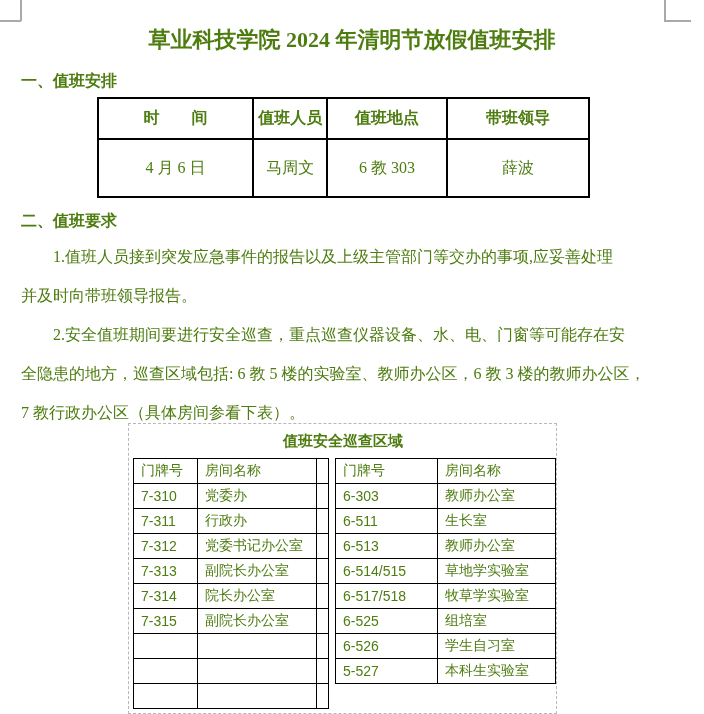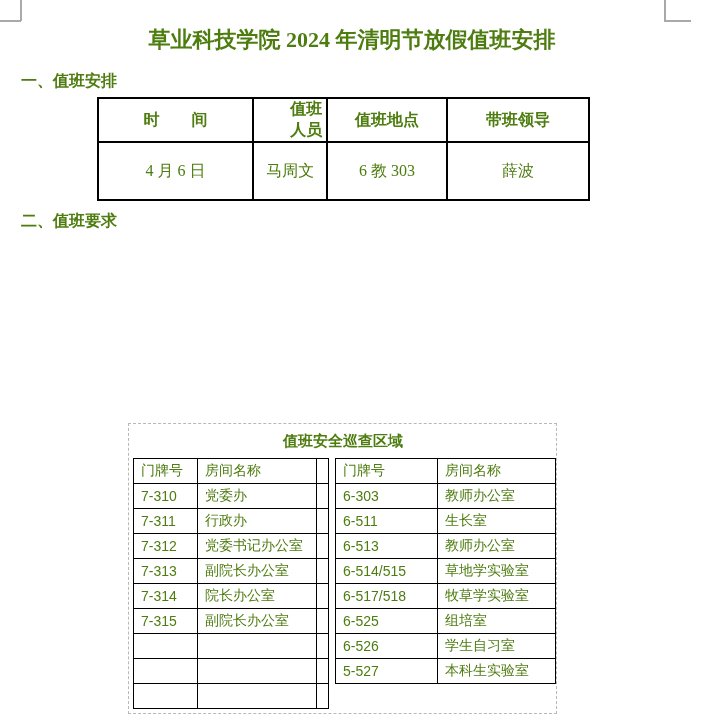--- a/index.html
+++ b/index.html
@@ -50,21 +50,21 @@
   table.duty th, table.duty td {
     border: 2px solid #000;
     text-align: center;
     vertical-align: middle;
     font-size: 16px;
     overflow: hidden;
   }
   table.duty th { font-weight: bold; height: 41px; }
   table.duty td { font-weight: normal; height: 58px; }
   .c-time { width: 144px; }
-  .c-person { width: 69px; padding-left: 32px; }
+  .c-person { width: 69px; }
   .c-place { width: 111px; }
   .c-leader { width: 132px; }
 
   .requirements {
     position: absolute;
     left: 21px; top: 237px;
     width: 662px;
   }
   .req-line {
     height: 39px;
@@ -144,20 +144,27 @@
       <td>4 月 6 日</td>
       <td>马周文</td>
       <td>6 教 303</td>
       <td>薛波</td>
     </tr>
   </tbody>
     </table>
 
   <div class="section-heading s2">二、值班要求</div>
 
+  <div class="requirements">
+    <div class="req-line indent">1.值班人员接到突发应急事件的报告以及上级主管部门等交办的事项,应妥善处理</div>
+    <div class="req-line">并及时向带班领导报告。</div>
+    <div class="req-line indent">2.安全值班期间要进行安全巡查，重点巡查仪器设备、水、电、门窗等可能存在安</div>
+    <div class="req-line">全隐患的地方，巡查区域包括: 6 教 5 楼的实验室、教师办公区，6 教 3 楼的教师办公区，</div>
+    <div class="req-line">7 教行政办公区（具体房间参看下表）。</div>
+  </div>
 
   <div class="patrol-wrap">
     <div class="patrol-title">值班安全巡查区域</div>
 
     <table class="patrol left-tbl">
       <tbody>
           <tr>
         <th class="pl-id">门牌号</th>
         <th class="pl-name">房间名称</th>
         <th class="pl-spacer spacer"></th>

